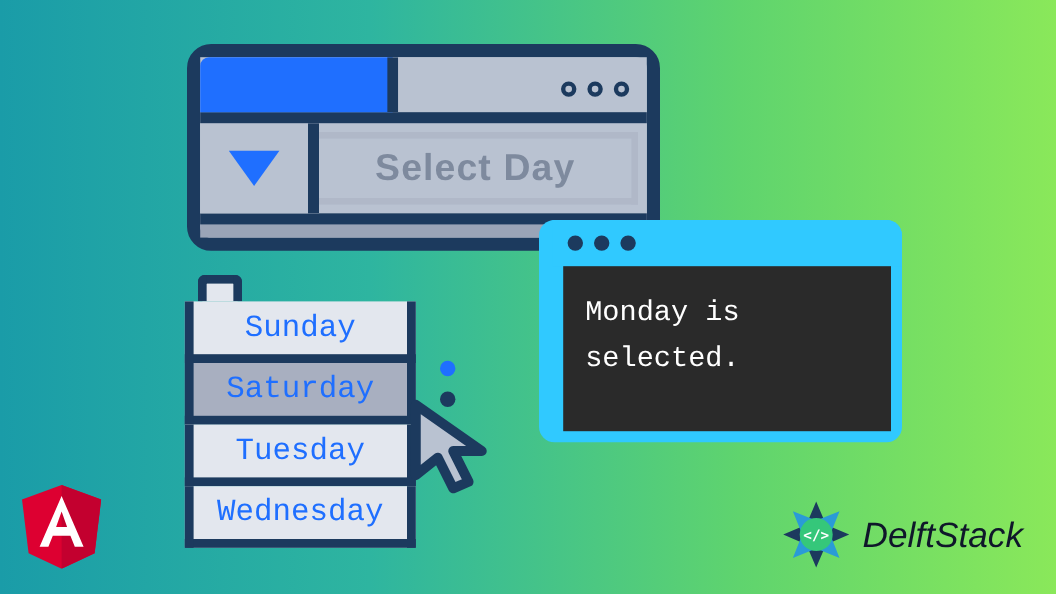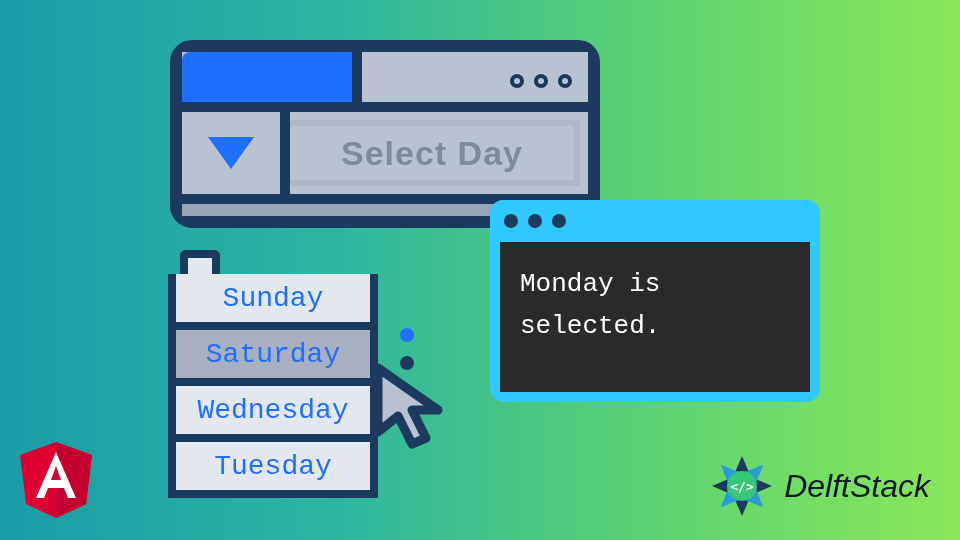--- a/index.html
+++ b/index.html
@@ -133,20 +133,21 @@
   }
   .ellipsis-dots .edot.dark { background: #1c3a5e; }
   .terminal {
     position: absolute;
     top: 200px;
     left: 490px;
     width: 330px;
     border-radius: 14px;
     overflow: hidden;
     background: #30c9ff;
+    padding-left: 12px;
   }
   .terminal-header {
     height: 42px;
     background: #30c9ff;
     display: flex;
     align-items: center;
     padding-left: 14px;
     gap: 10px;
   }
   .terminal-header .tdot {
@@ -204,22 +205,22 @@
     </div>
     <div class="select-label">Select Day</div>
   </div>
   <div class="browser-base"></div>
 </div>
 
 <div class="dropdown-list">
   <div class="notch"></div>
   <div class="dropdown-item">Sunday</div>
   <div class="dropdown-item selected">Saturday</div>
+  <div class="dropdown-item">Tuesday</div>
   <div class="dropdown-item">Wednesday</div>
-  <div class="dropdown-item">Tuesday</div>
 </div>
 
 <div class="ellipsis-dots">
   <div class="edot"></div>
   <div class="edot dark"></div>
 </div>
 
 <div class="cursor">
   <svg width="90" height="100" viewBox="0 0 90 100">
     <path d="M 8 8 L 8 72 L 28 56 L 42 84 L 56 78 L 42 50 L 68 50 Z" fill="#b9c2d1" stroke="#1c3a5e" stroke-width="9" stroke-linejoin="round"></path>

